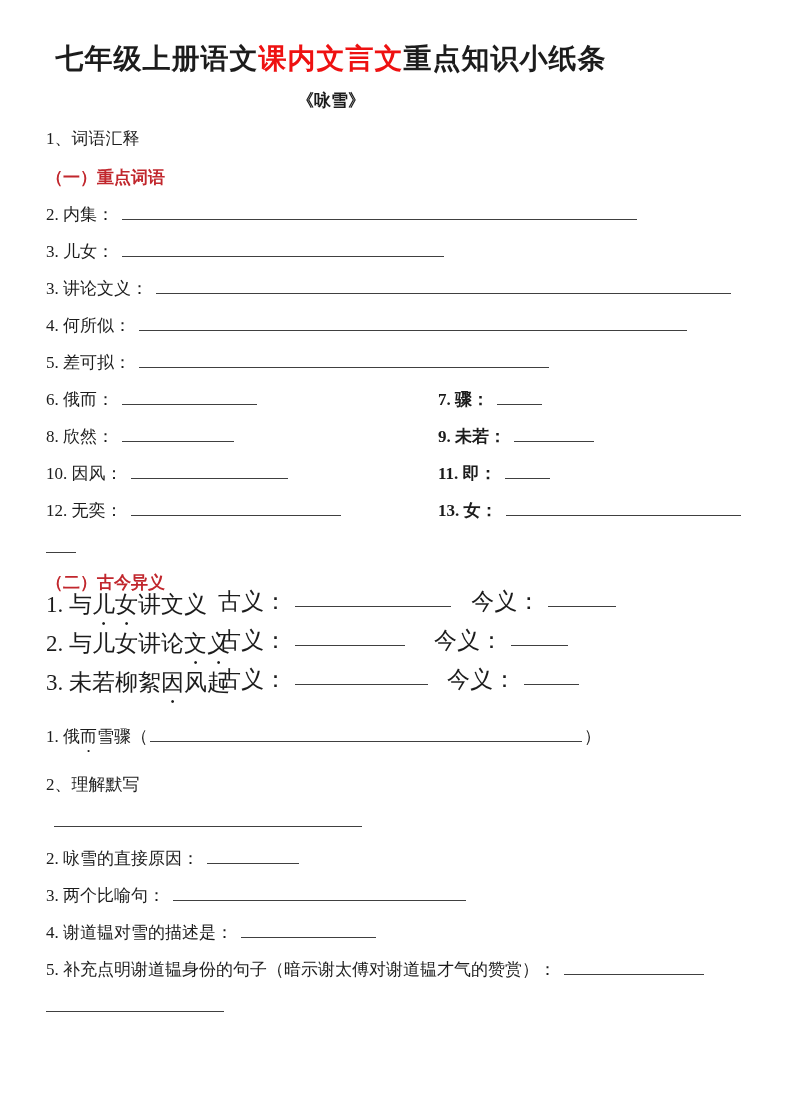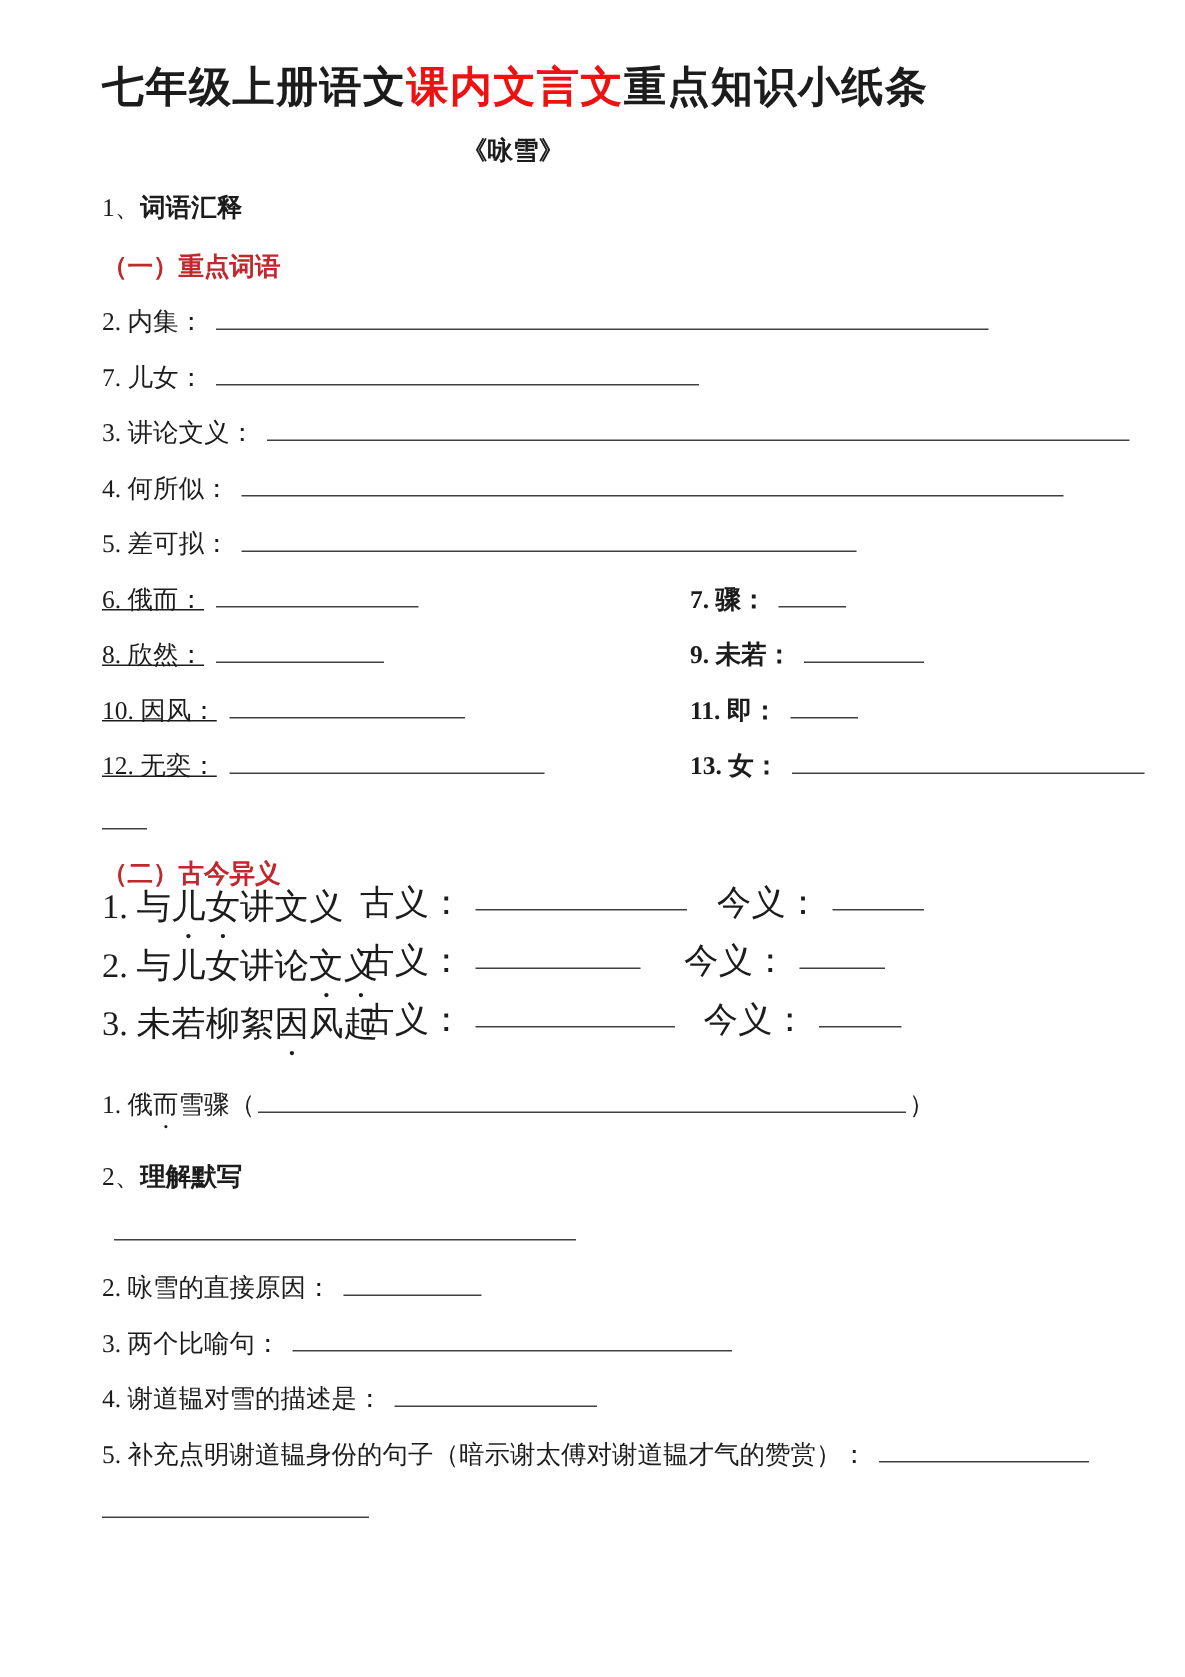--- a/index.html
+++ b/index.html
@@ -2,45 +2,45 @@
 <html><head>
 <meta charset="utf-8">
 <style>
   html,body { margin:0; padding:0; background:#ffffff; }
   body {
     width:790px; height:1118px;
     font-family:"Liberation Serif","DejaVu Serif",serif;
     color:#1c1c1c;
     overflow:hidden;
   }
-  .page { box-sizing:border-box; width:660px; padding:40px 44px 0 68px; }
+  .page { box-sizing:border-box; width:660px; padding:40px 44px 0 46px; }
 
   .title { text-align:center; font-size:28px; font-weight:bold; letter-spacing:1px; line-height:38px; white-space:nowrap; }
   .title .red { color:#ee1111; }
   .subtitle { text-align:center; font-size:17px; font-weight:bold; margin-top:13px; line-height:19px; }
 
   .sec-h { font-size:17px; margin-top:19px; line-height:19px; }
   .sec-h .h-num { font-weight:normal; }
-  .sec-h .h-txt { font-weight:bold; }
+  .sec-h .h-txt { font-weight:normal; }
   .red-h { color:#c1272d; font-size:17px; font-weight:bold; margin-top:20px; line-height:19px; }
   .red-h.tight { margin-top:16px; }
 
   .line { margin-top:18px; font-size:17px; line-height:19px; white-space:nowrap; }
   .blank {
     display:inline-block;
     border-bottom:1px solid #404040;
     height:14px;
     margin-left:8px;
     vertical-align:baseline;
   }
   .blank.no-gap { margin-left:2px; margin-right:2px; }
   .blank.solo { margin-left:0; }
 
   .cols { display:flex; }
-  .col1 { width:392px; flex:none;text-decoration:underline; }
+  .col1 { width:392px; flex:none; }
   .col2 { flex:none;font-weight:bold; }
 
   .gy-row { display:flex; margin-top:0; font-size:23px; line-height:19px; white-space:nowrap; }
   .phrase { width:172px; flex:none; }
 
   .em-dot {
     -webkit-text-emphasis:filled dot;
     -webkit-text-emphasis-position:under right;
     text-emphasis:filled dot;
     text-emphasis-position:under right;
@@ -53,21 +53,21 @@
 
   <div class="title"><span>七年级上册语文</span><span class="red">课内文言文</span><span>重点知识小纸条</span></div>
 
   <div class="subtitle">《咏雪》</div>
 
   <div class="sec-h"><span class="h-num">1、</span><span class="h-txt">词语汇释</span></div>
 
   <div class="red-h">（一）重点词语</div>
 
   <div class="line"><span>2. 内集：</span><span class="blank" style="width:515px"></span></div>
-  <div class="line"><span>7. 儿女：</span><span class="blank" style="width:322px"></span></div>
+  <div class="line"><span>3. 儿女：</span><span class="blank" style="width:322px"></span></div>
   <div class="line"><span>3. 讲论文义：</span><span class="blank" style="width:575px"></span></div>
   <div class="line"><span>4. 何所似：</span><span class="blank" style="width:548px"></span></div>
   <div class="line"><span>5. 差可拟：</span><span class="blank" style="width:410px"></span></div>
 
   <div class="line cols">
     <div class="col1"><span>6. 俄而：</span><span class="blank" style="width:135px"></span></div>
     <div class="col2"><span>7. 骤：</span><span class="blank" style="width:45px"></span></div>
   </div>
   <div class="line cols">
     <div class="col1"><span>8. 欣然：</span><span class="blank" style="width:112px"></span></div>

